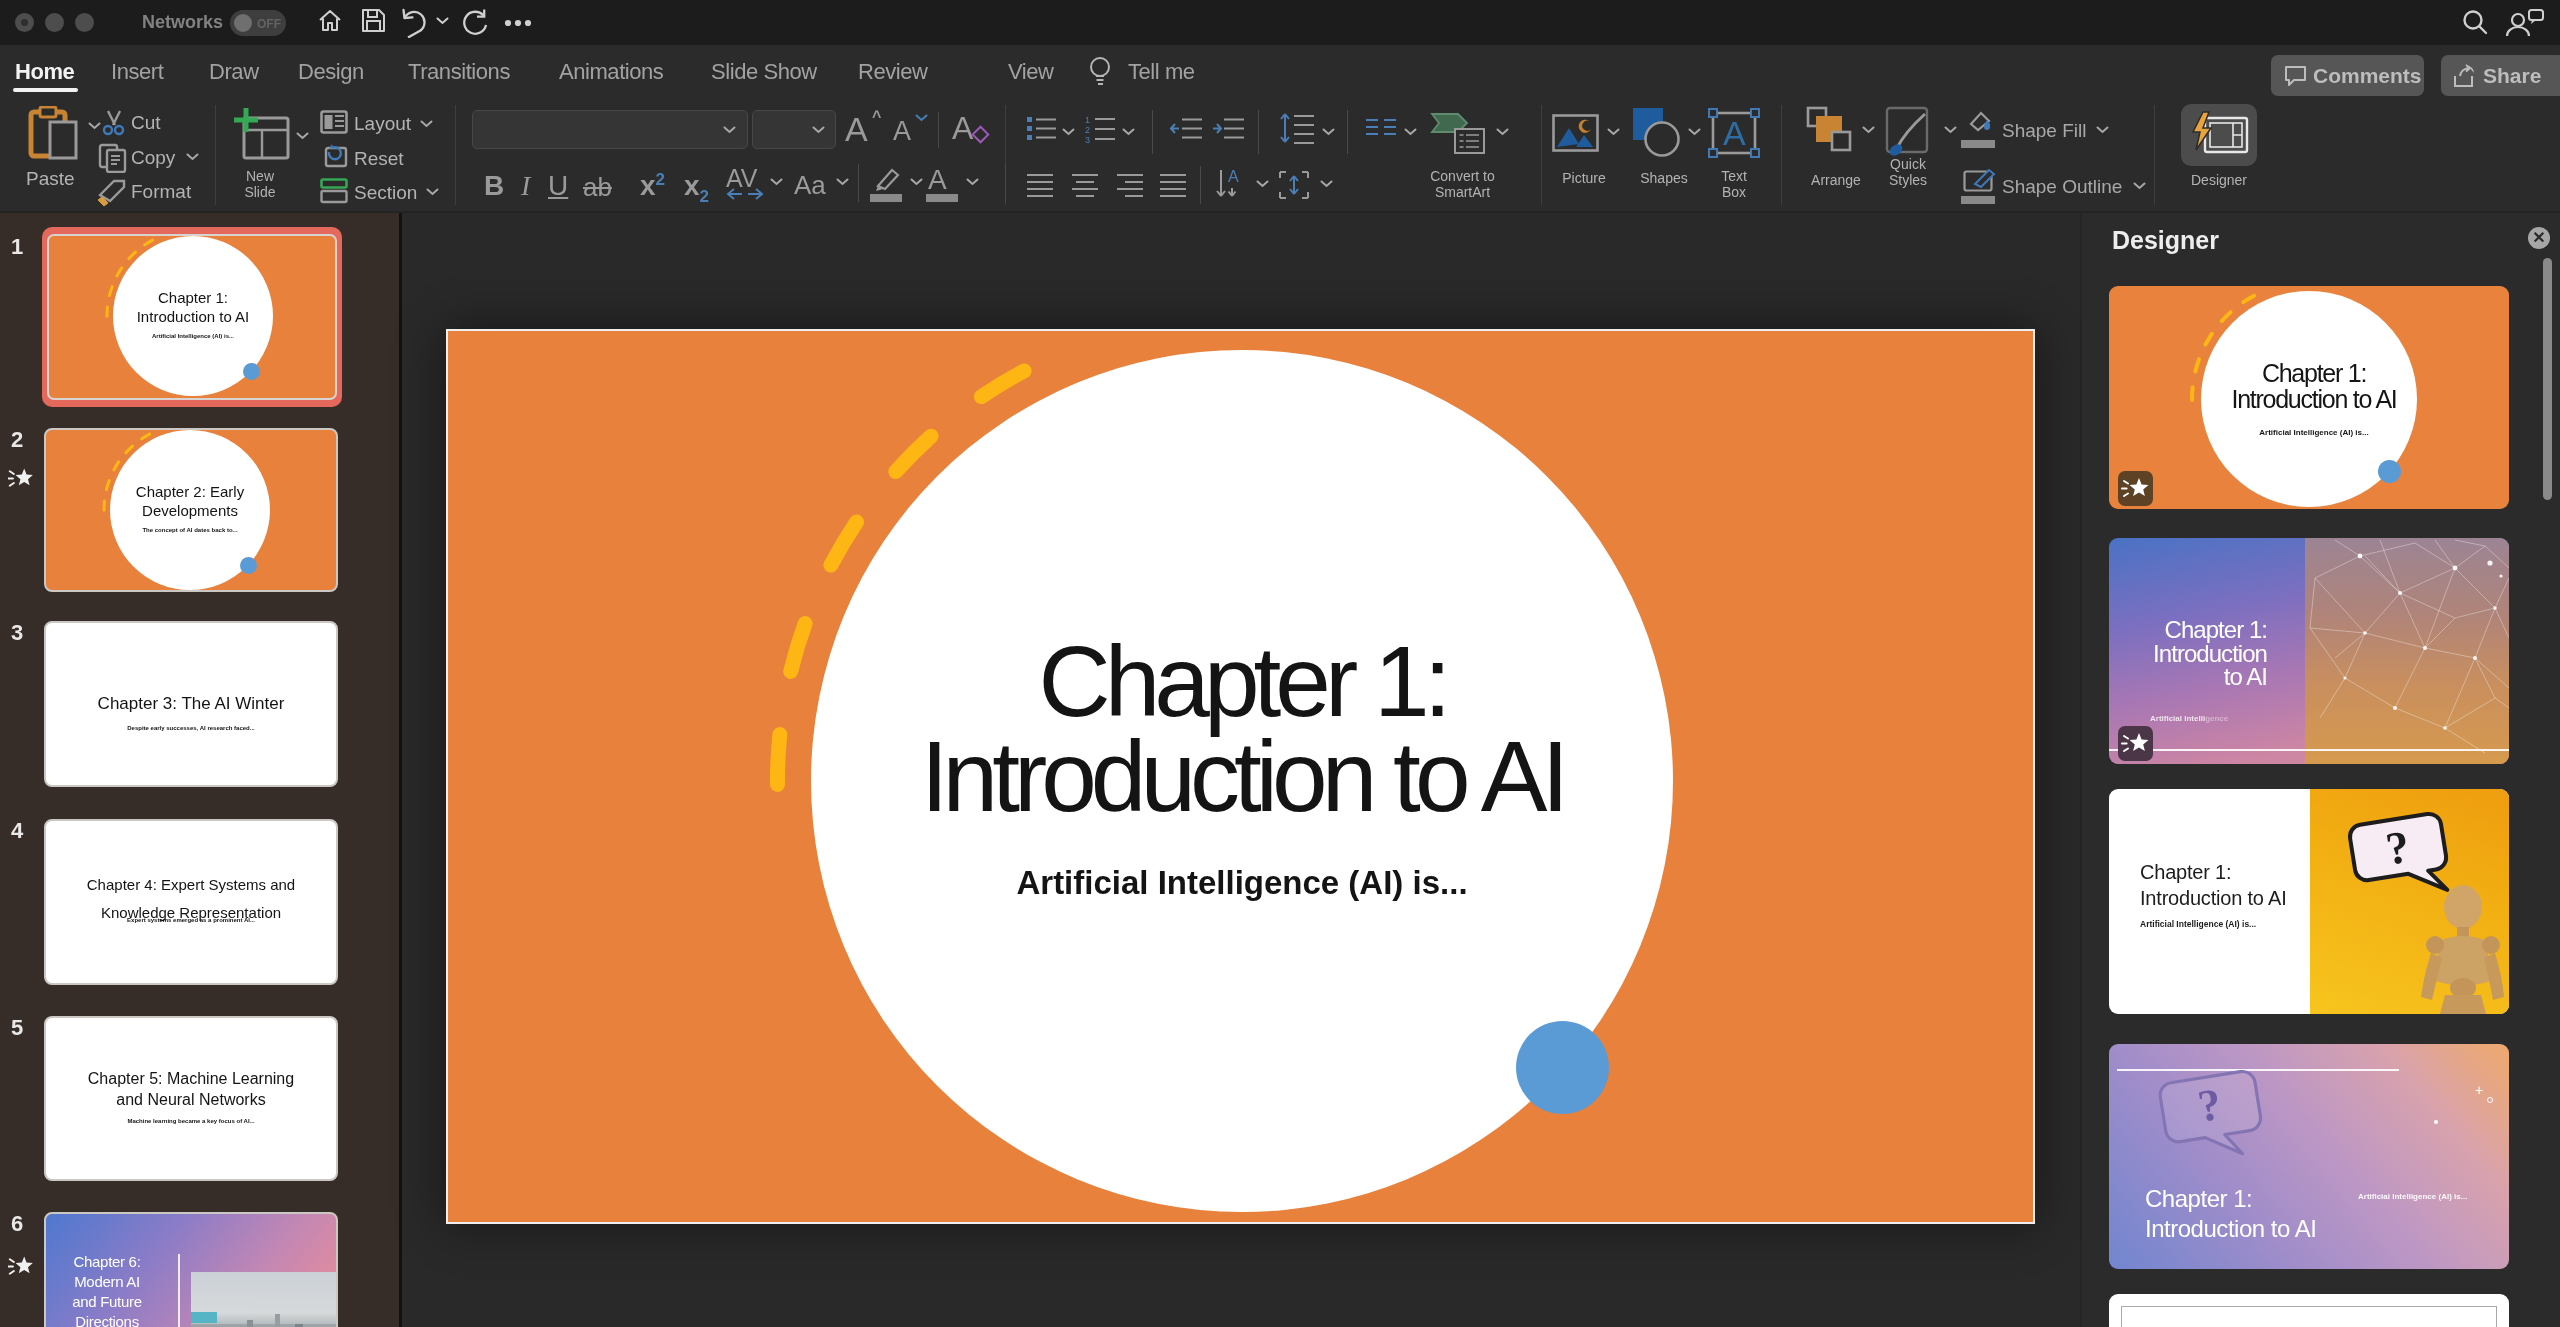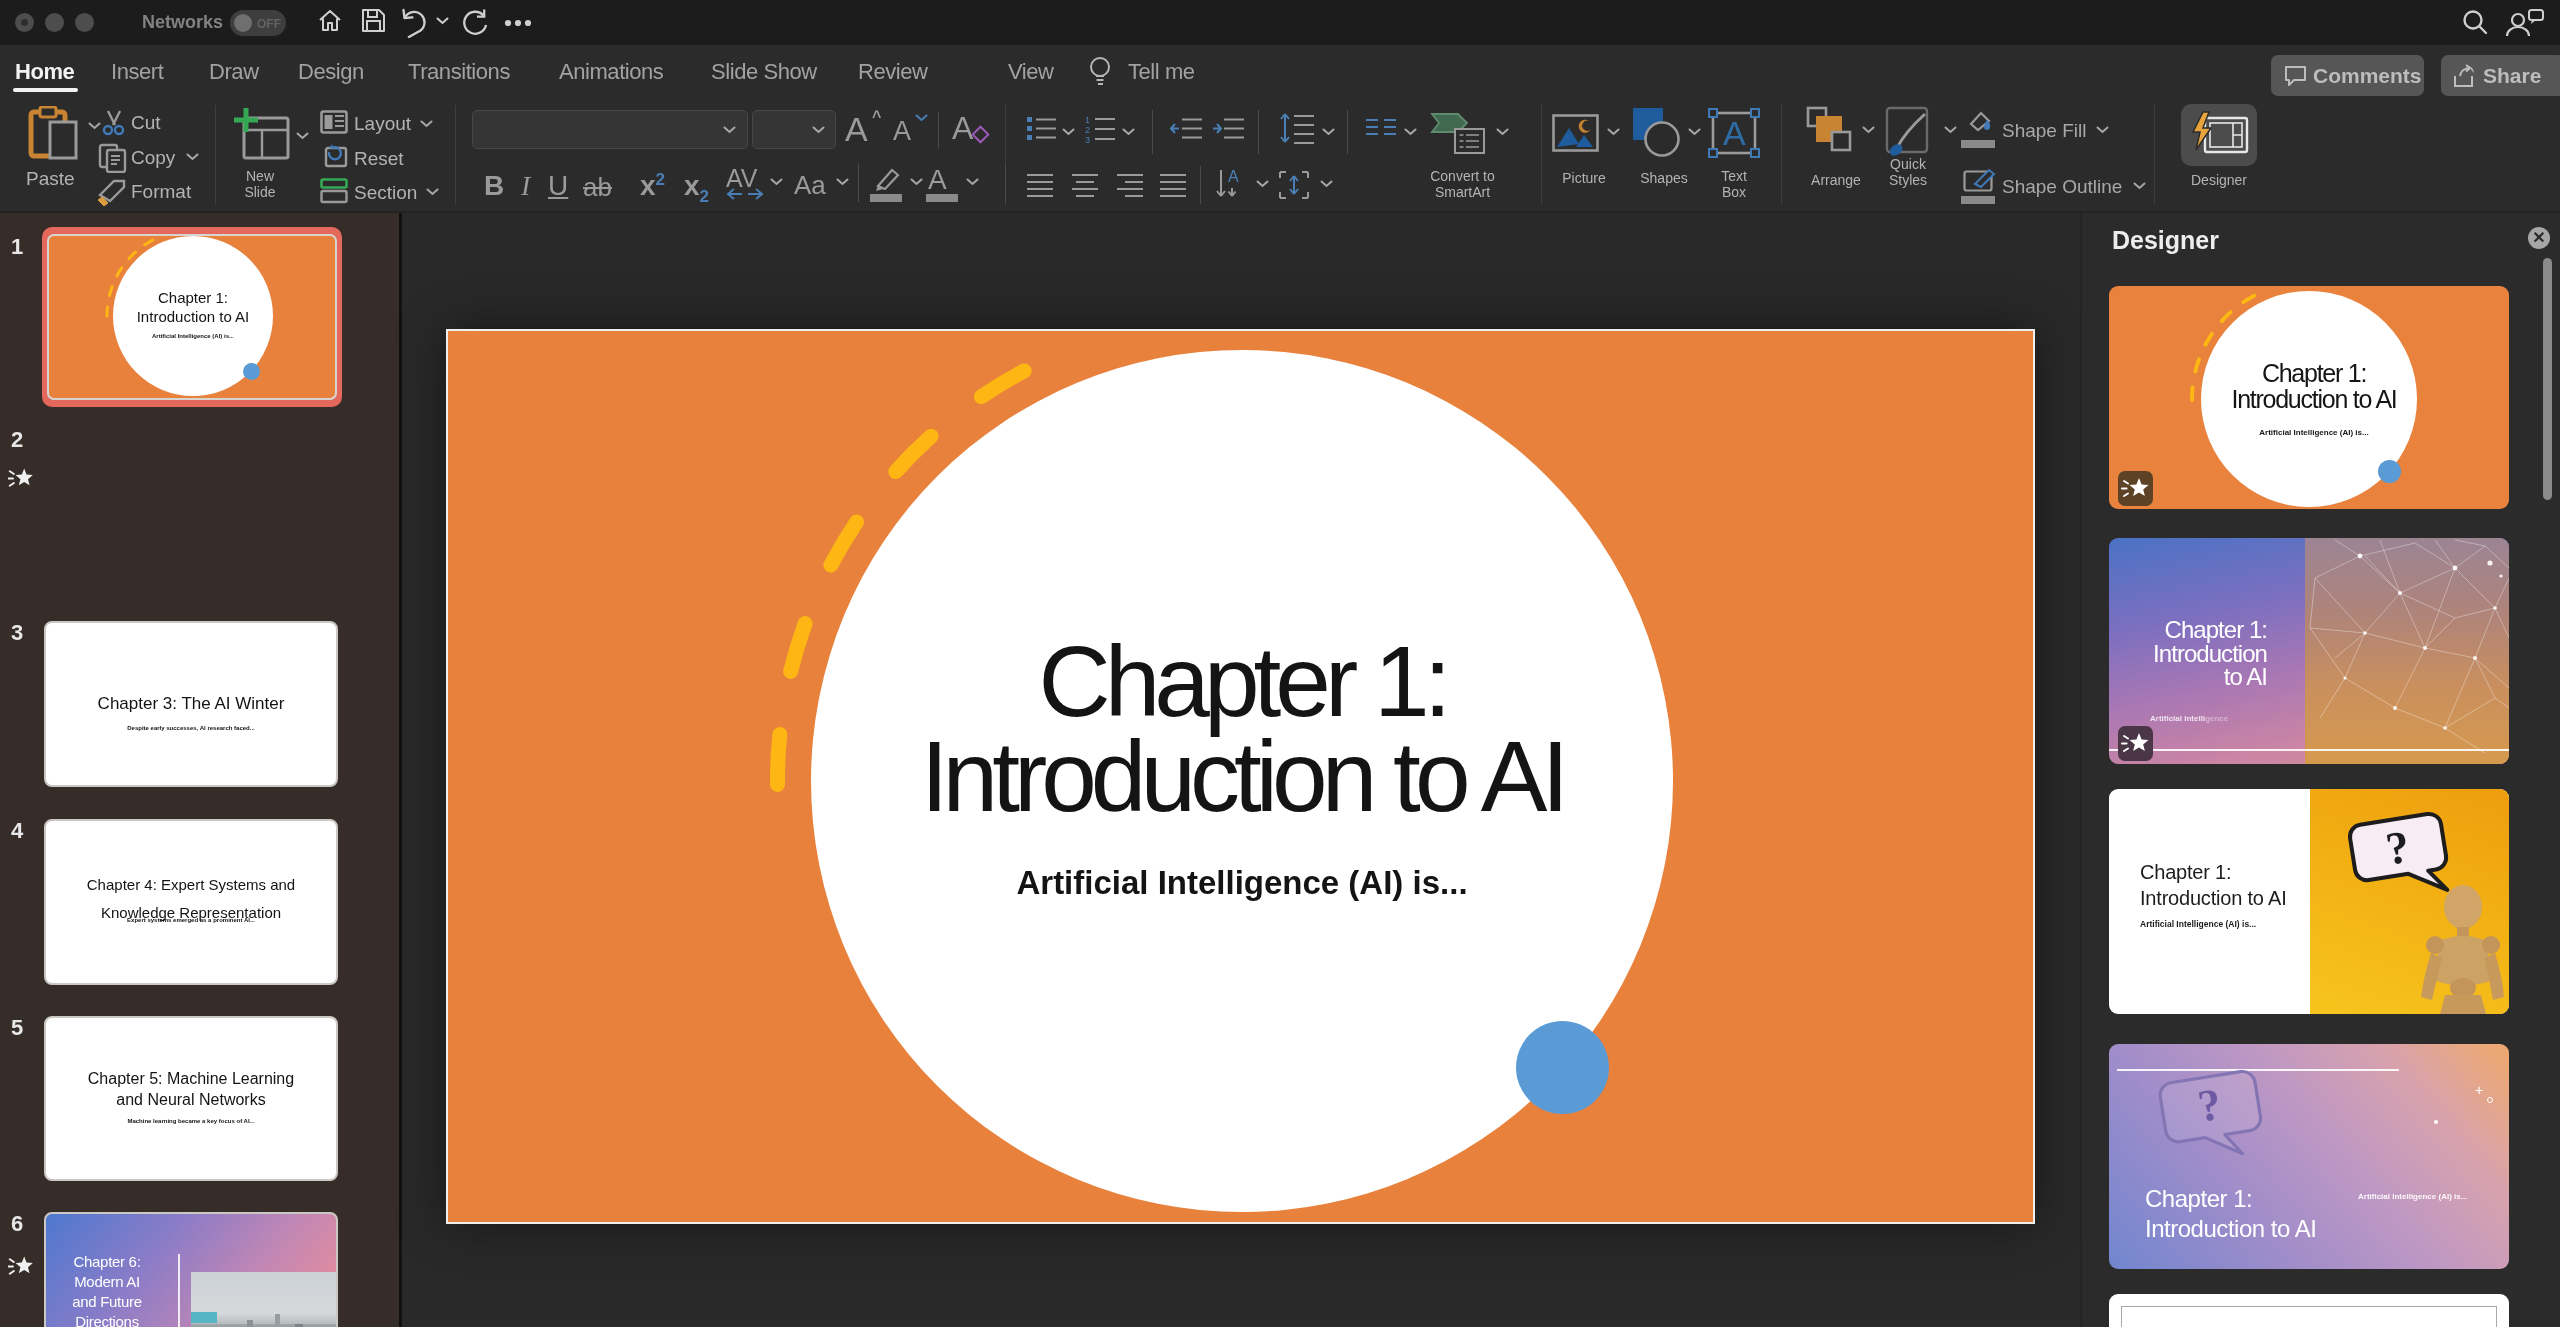--- a/index.html
+++ b/index.html
@@ -424,20 +424,29 @@
       <div class="abs" style="left:64px;top:0px;width:160px;height:160px;border-radius:50%;background:#fff"></div>
       <svg class="abs" style="left:0;top:0" width="286" height="162" viewBox="0 0 286 162">
         <path d="M 103.6 4.1 A 86 86 0 0 0 58.1 84.5" fill="none" stroke="#fdb614" stroke-width="3" stroke-linecap="round" stroke-dasharray="9.2 11.8"></path>
       </svg>
       <div class="abs" style="left:194px;top:127px;width:17px;height:17px;border-radius:50%;background:#5b9bd5"></div>
       <div class="abs mini-title" style="left:34px;top:52px;width:220px">Chapter 1:<br>Introduction to AI</div>
       <div class="abs mini-sub" style="left:34px;top:97px;width:220px">Artificial Intelligence (AI) is...</div>
       </div>
     </div>
 
+    <div class="abs thumb orange" style="top:215px; height:164px;">
+      <div class="abs" style="left:64px;top:0px;width:160px;height:160px;border-radius:50%;background:#fff"></div>
+      <svg class="abs" style="left:0;top:0" width="286" height="162" viewBox="0 0 286 162">
+        <path d="M 103.6 4.1 A 86 86 0 0 0 58.1 84.5" fill="none" stroke="#fdb614" stroke-width="3" stroke-linecap="round" stroke-dasharray="9.2 11.8"></path>
+      </svg>
+      <div class="abs" style="left:194px;top:127px;width:17px;height:17px;border-radius:50%;background:#5b9bd5"></div>
+      <div class="abs mini-title" style="left:34px;top:52px;width:220px">Chapter 2: Early<br>Developments</div>
+      <div class="abs mini-sub" style="left:34px;top:97px;width:220px">The concept of AI dates back to...</div>
+    </div>
 
     <div class="abs thumb" style="top:408px; height:166px;">
       <div class="abs mini-title" style="left:0;top:71px;width:100%;font-size:17px">Chapter 3: The AI Winter</div>
       <div class="abs mini-sub" style="left:0;top:102px;width:100%">Despite early successes, AI research faced...</div>
     </div>
 
     <div class="abs thumb" style="top:606px; height:166px;">
       <div class="abs mini-title" style="left:0;top:50px;width:100%;font-size:15px;line-height:28px">Chapter 4: Expert Systems and<br>Knowledge Representation</div>
       <div class="abs mini-sub" style="left:0;top:96px;width:100%">Expert systems emerged as a prominent AI...</div>
     </div>

